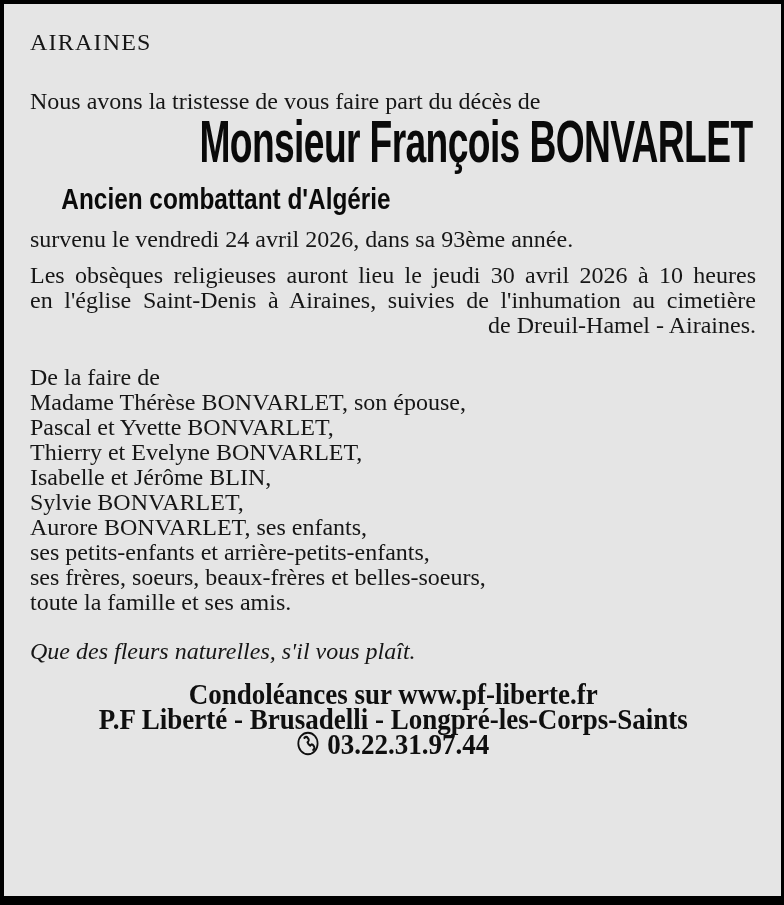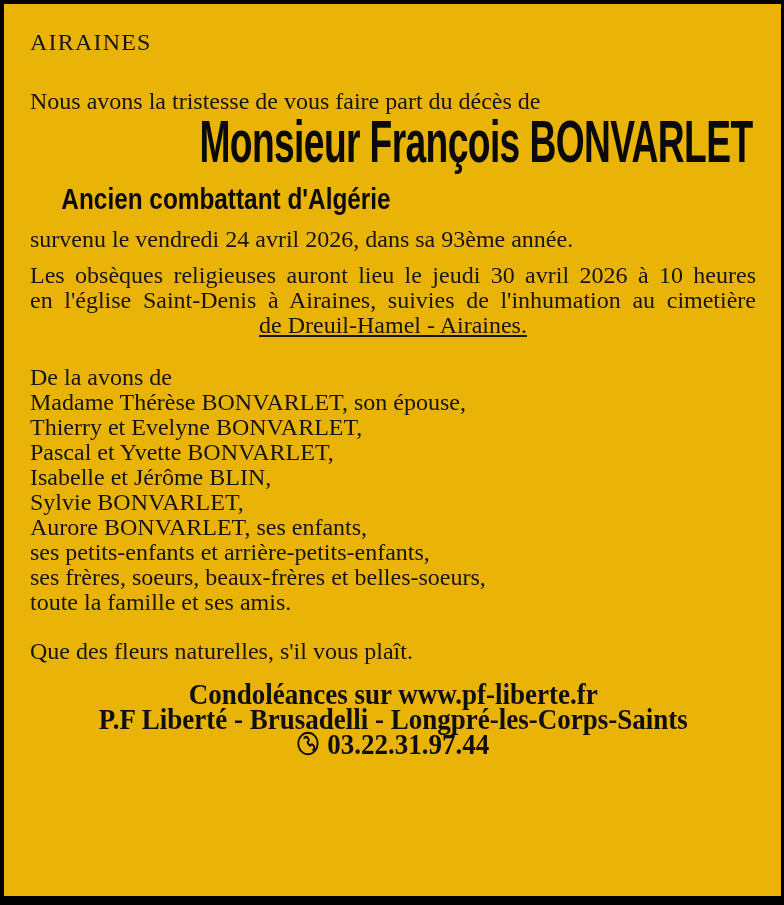--- a/index.html
+++ b/index.html
@@ -8,21 +8,21 @@
     background: #ffffff;
   }
   body {
     width: 784px;
     height: 905px;
   }
   .frame {
     box-sizing: border-box;
     width: 784px;
     height: 905px;
-    background: #eab308;
+    background: #e5e5e5;
     border: 4px solid #000000;
     border-right-width: 3px;
     border-bottom-width: 9px;
     padding: 0 25px 0 26px;
     overflow: hidden;
     font-family: "Liberation Serif", serif;
     font-size: 24px;
     line-height: 25px;
     color: #161616;
   }
@@ -72,31 +72,31 @@
     margin-top: 12px;
   }
   .para-ceremony {
     margin-top: 11px;
   }
   .family-block {
     margin-top: 27px;
   }
   .flowers-line {
     margin-top: 24px;
+    font-style: italic;
   }
   .para-repose {
     margin-top: 25px;
   }
   .jline {
     text-align: justify;
     text-align-last: justify;
   }
   .lline {
-    text-align: center;
-    text-decoration: underline;
+    text-align: right;
   }
   .footer {
     margin-top: 17px;
     font-weight: 700;
     font-size: 30px;
   }
   .frow {
     display: flex;
     justify-content: center;
     height: 25px;
@@ -139,24 +139,24 @@
 
   <div class="death-line">survenu le vendredi 24 avril 2026, dans sa 93ème année.</div>
 
   <div class="para-ceremony">
     <div class="jline">Les obsèques religieuses auront lieu le jeudi 30 avril 2026 à 10 heures</div>
     <div class="jline">en l'église Saint-Denis à Airaines, suivies de l'inhumation au cimetière</div>
     <div class="lline">de Dreuil-Hamel - Airaines.</div>
   </div>
 
   <div class="family-block">
-    <div>De la avons de</div>
+    <div>De la faire de</div>
     <div>Madame Thérèse BONVARLET, son épouse,</div>
+    <div>Pascal et Yvette BONVARLET,</div>
     <div>Thierry et Evelyne BONVARLET,</div>
-    <div>Pascal et Yvette BONVARLET,</div>
     <div>Isabelle et Jérôme BLIN,</div>
     <div>Sylvie BONVARLET,</div>
     <div>Aurore BONVARLET, ses enfants,</div>
     <div>ses petits-enfants et arrière-petits-enfants,</div>
     <div>ses frères, soeurs, beaux-frères et belles-soeurs,</div>
     <div>toute la famille et ses amis.</div>
   </div>
 
   <div class="flowers-line">Que des fleurs naturelles, s'il vous plaît.</div>
 

